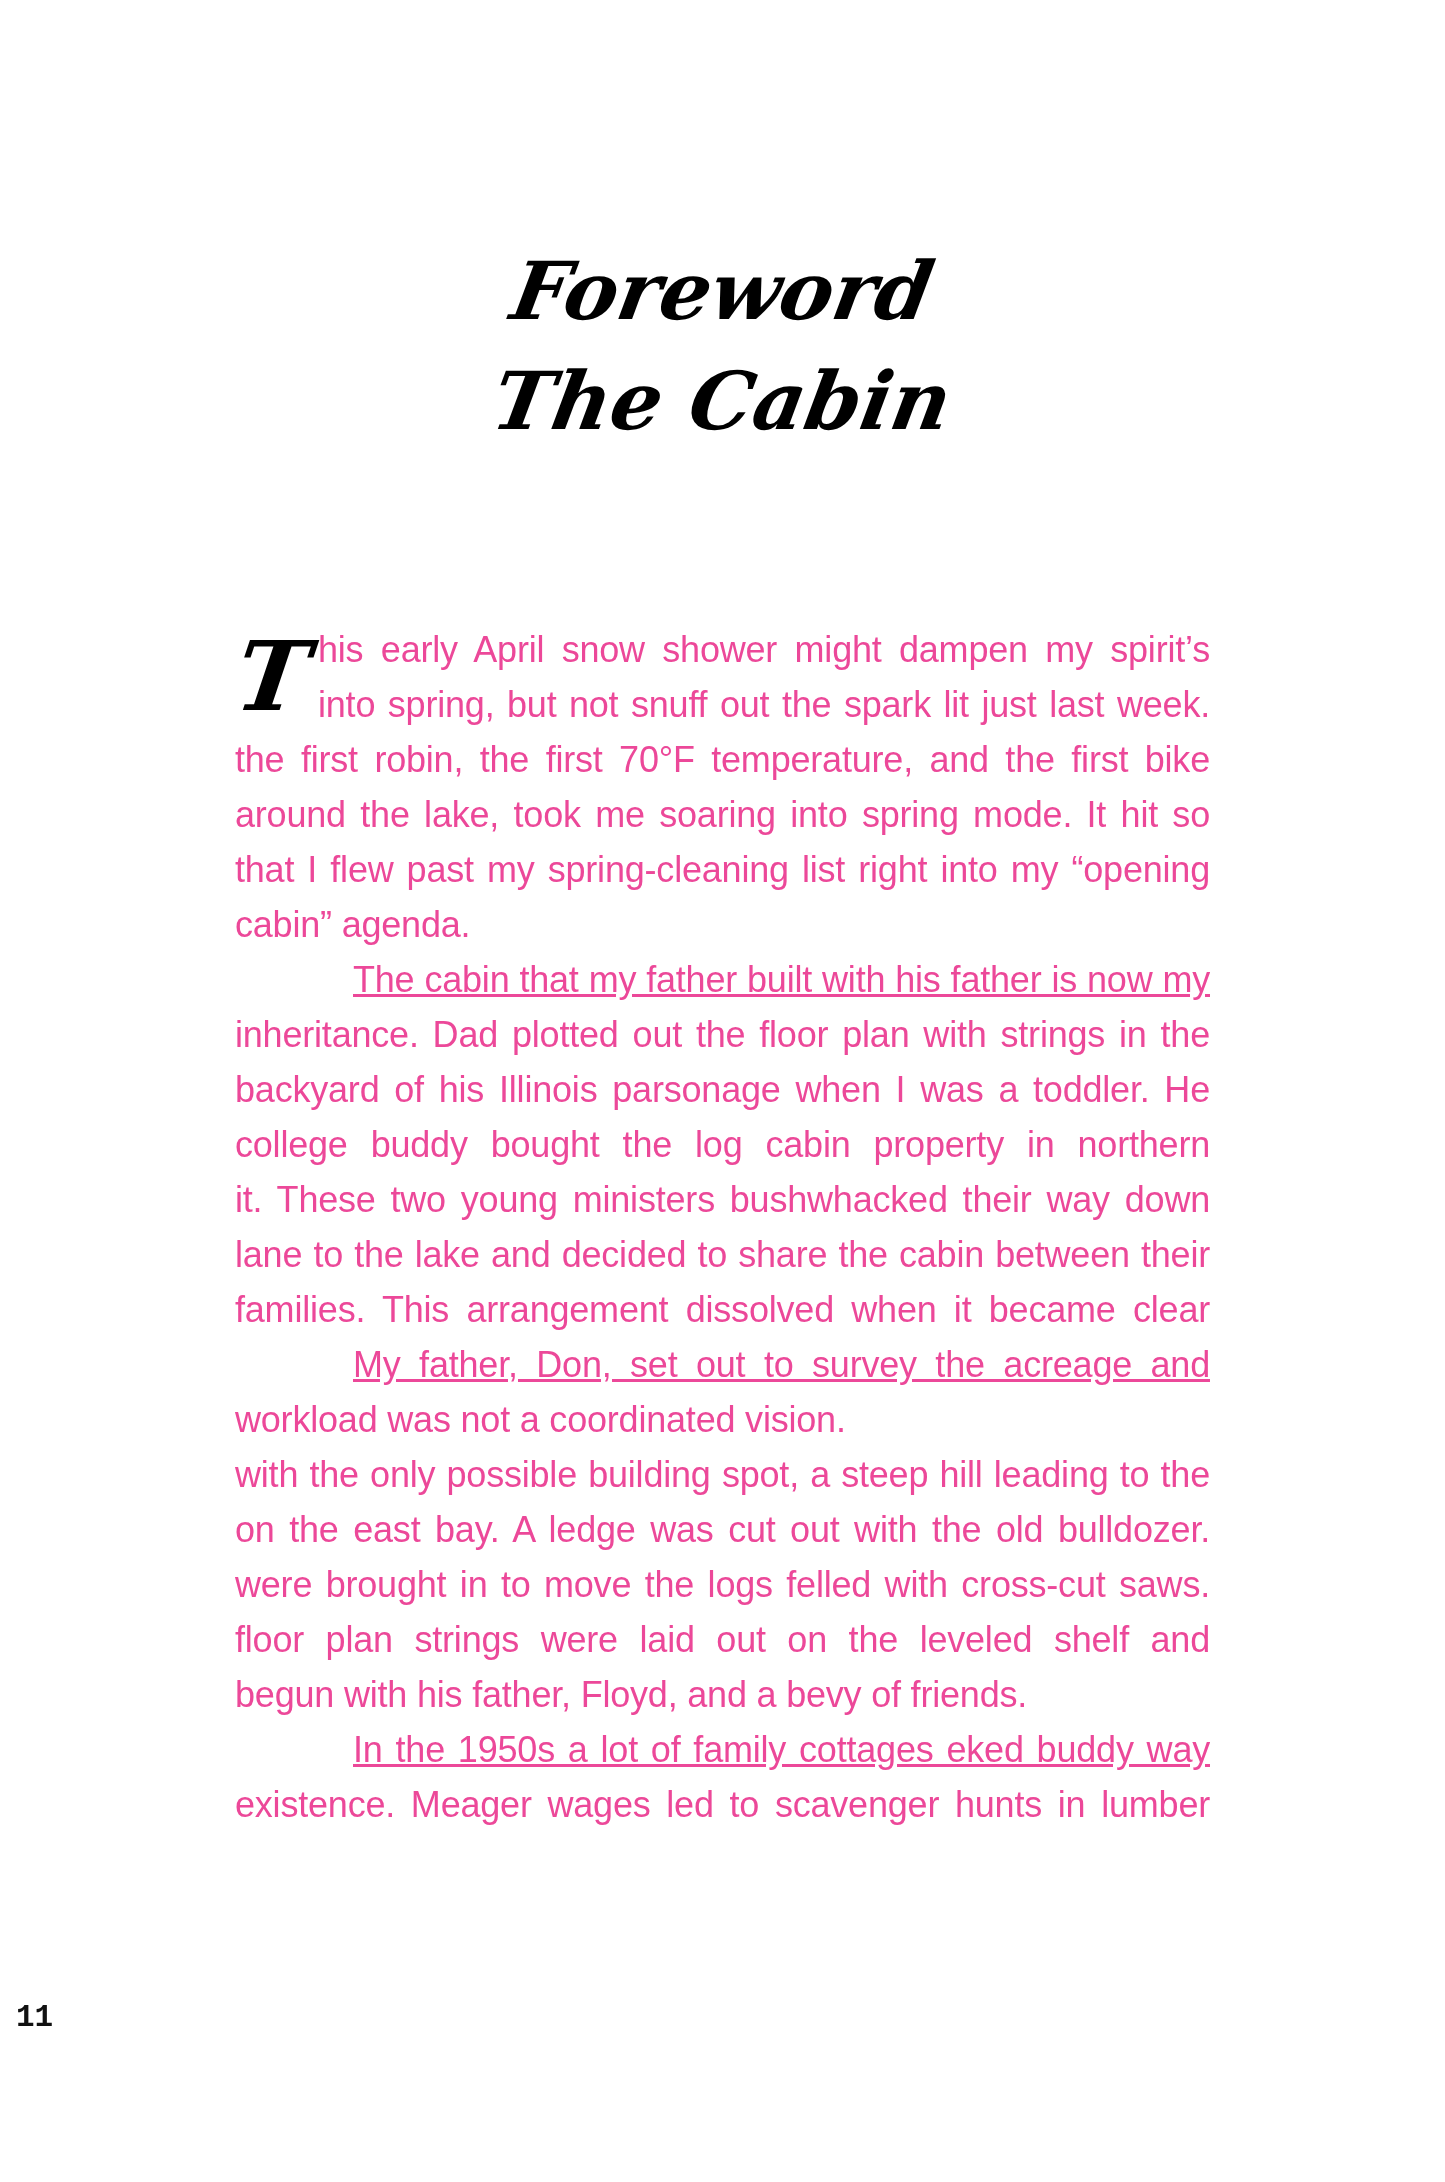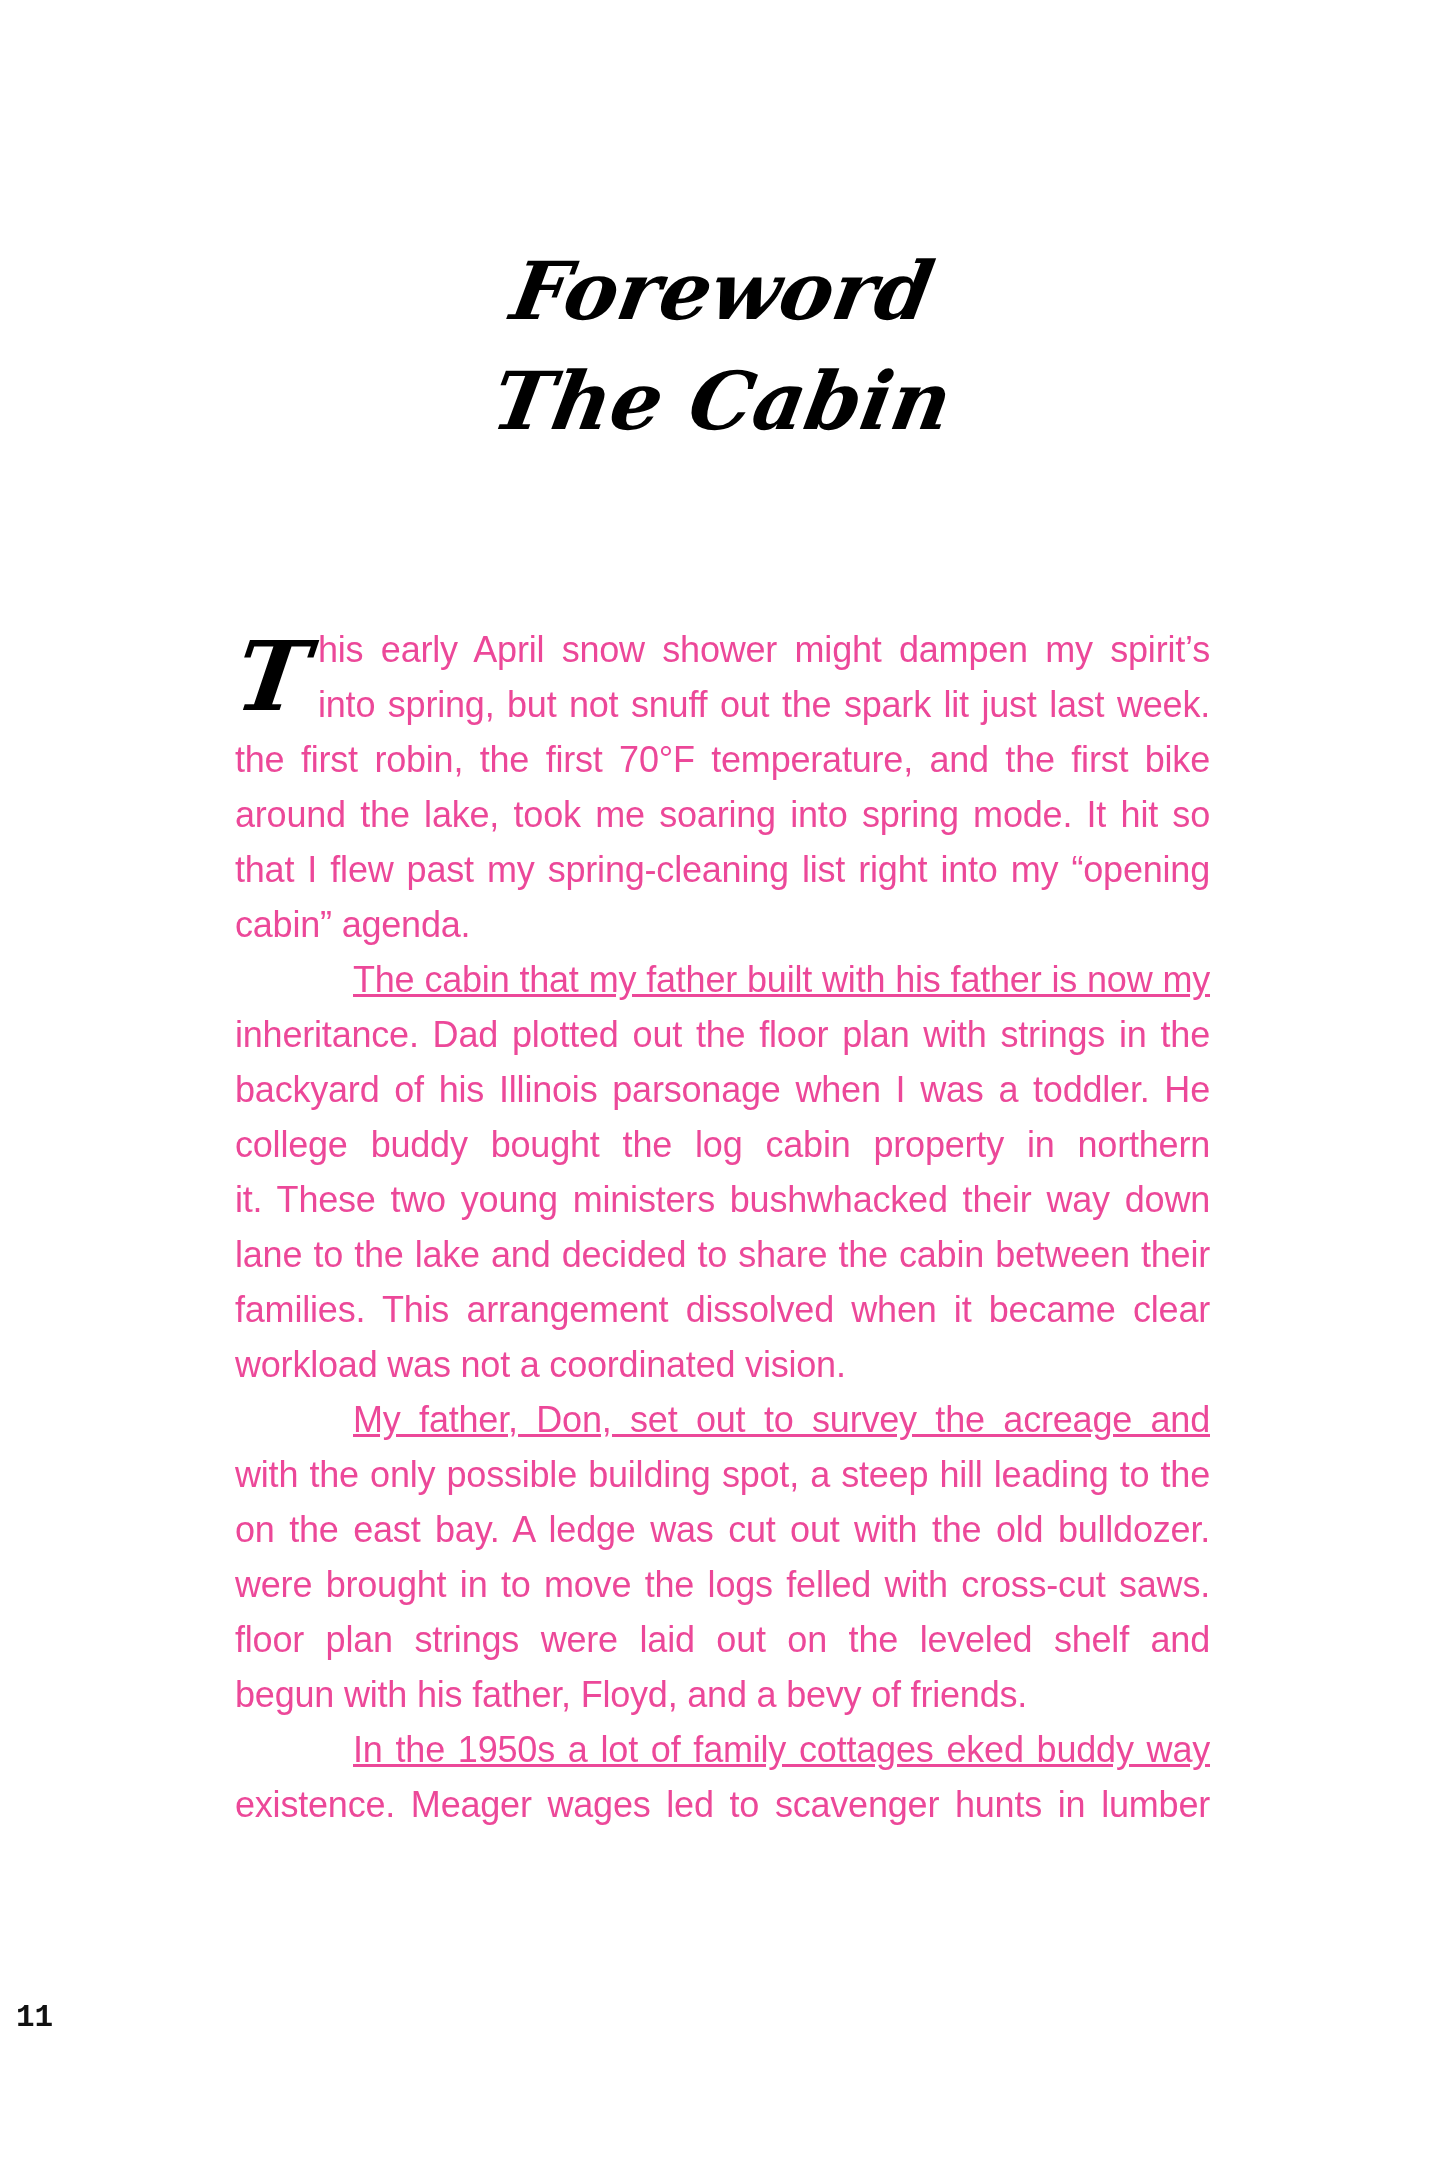--- a/index.html
+++ b/index.html
@@ -116,22 +116,22 @@
       <div class="line just">around the lake, took me soaring into spring mode. It hit so hard</div>
       <div class="line just">that I flew past my spring-cleaning list right into my “opening the</div>
       <div class="line">cabin” agenda.</div>
       <div class="line just indent">The cabin that my father built with his father is now my</div>
       <div class="line just">inheritance. Dad plotted out the floor plan with strings in the</div>
       <div class="line just">backyard of his Illinois parsonage when I was a toddler. He and a</div>
       <div class="line just">college buddy bought the log cabin property in northern Illinois</div>
       <div class="line just">it. These two young ministers bushwhacked their way down the</div>
       <div class="line just">lane to the lake and decided to share the cabin between their two</div>
       <div class="line just">families. This arrangement dissolved when it became clear that the</div>
+      <div class="line just indent">My father, Don, set out to survey the acreage and came up</div>
       <div class="line">workload was not a coordinated vision.</div>
-      <div class="line just indent">My father, Don, set out to survey the acreage and came up</div>
       <div class="line just">with the only possible building spot, a steep hill leading to the lake</div>
       <div class="line just">on the east bay. A ledge was cut out with the old bulldozer. Horses</div>
       <div class="line just">were brought in to move the logs felled with cross-cut saws. The</div>
       <div class="line just">floor plan strings were laid out on the leveled shelf and building was</div>
       <div class="line">begun with his father, Floyd, and a bevy of friends.</div>
       <div class="line just indent">In the 1950s a lot of family cottages eked buddy way into</div>
       <div class="line just">existence. Meager wages led to scavenger hunts in lumber piles,</div>
     </div>
 
   <div class="page-number">

